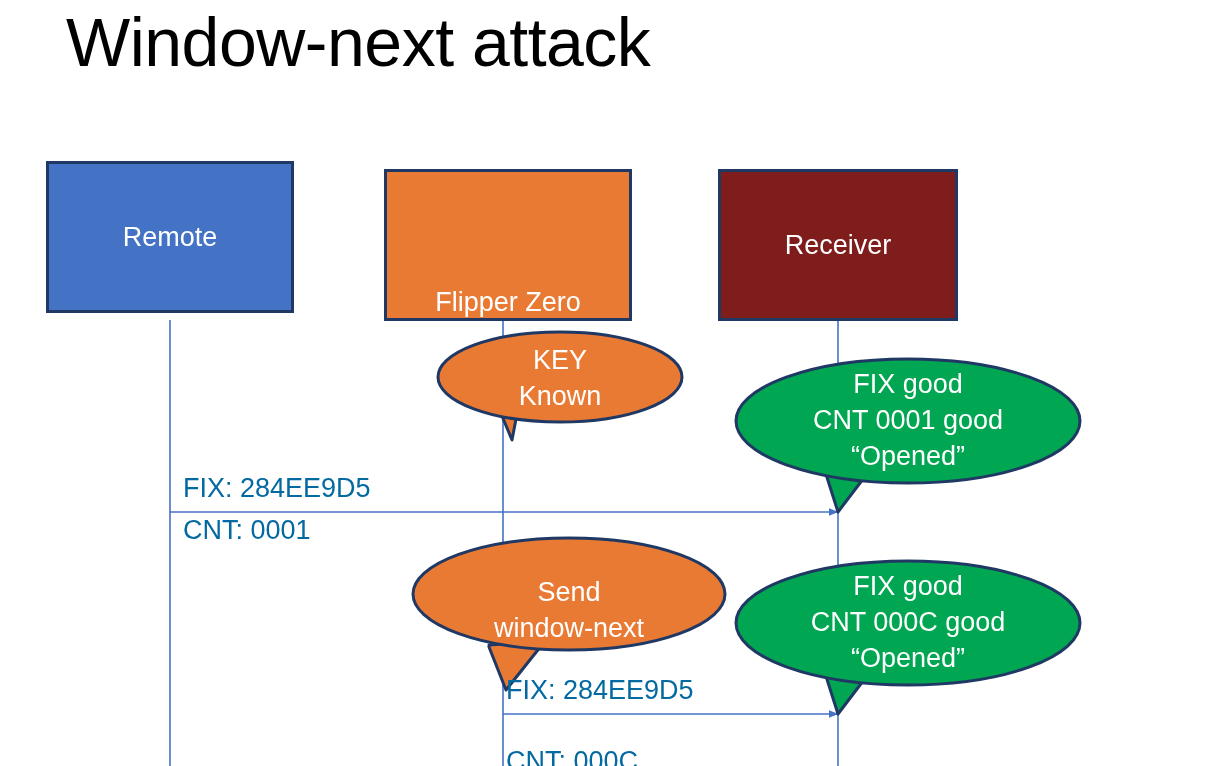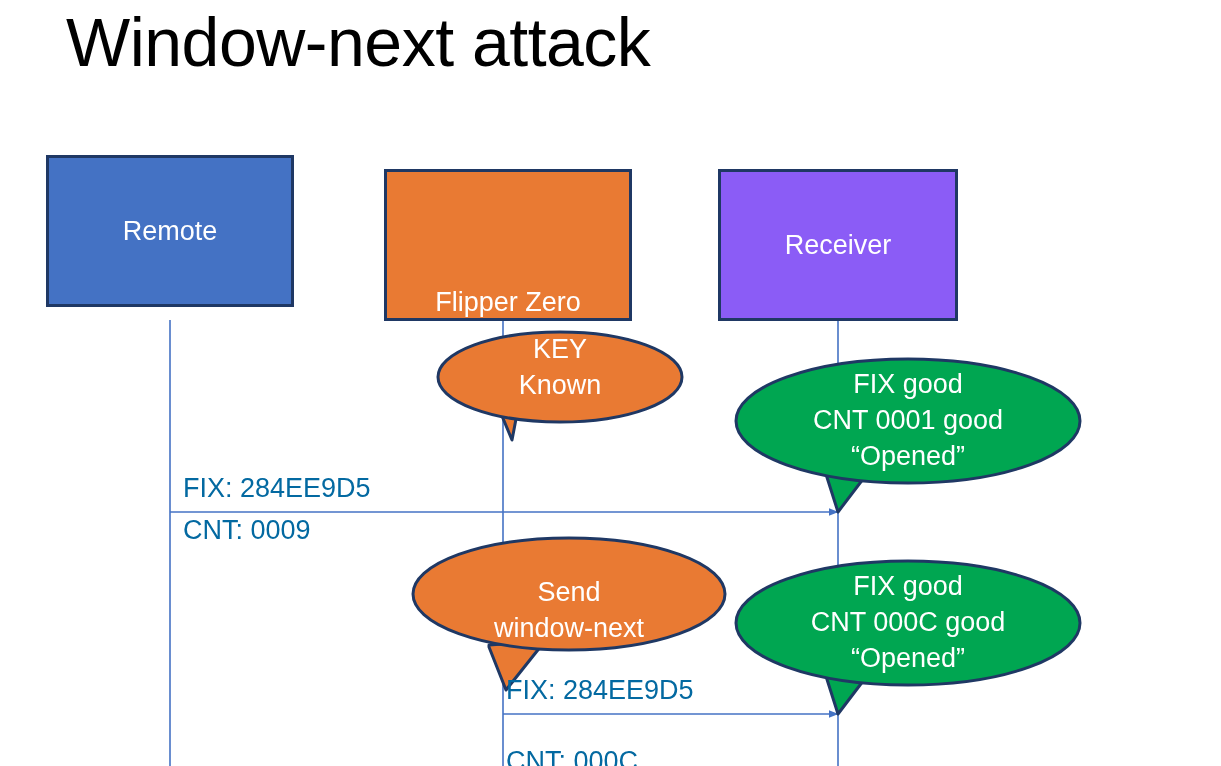--- a/index.html
+++ b/index.html
@@ -107,48 +107,48 @@
       <path d="M 489 645 L 545 641 L 506 690 L 489 647 Z" fill="#E97A33" stroke="#1F3864" stroke-width="3" stroke-linejoin="round"></path>
       <ellipse cx="569" cy="594" rx="156" ry="56" fill="#E97A33" stroke="#1F3864" stroke-width="3"></ellipse>
     </g>
 
     <g>
       <path d="M 824 668 L 876 664 L 838 714 L 824 670 Z" fill="#00A651" stroke="#1F3864" stroke-width="3" stroke-linejoin="round"></path>
       <ellipse cx="908" cy="623" rx="172" ry="62" fill="#00A651" stroke="#1F3864" stroke-width="3"></ellipse>
     </g>
   </svg>
 
-  <div class="actor-box" style="left:46px; top:155px; width:248px; height:152px; background:#4472C4;">
+  <div class="actor-box" style="left:46px; top:161px; width:248px; height:152px; background:#4472C4;">
     <span class="actor-label">Remote</span>
   </div>
 
   <div class="actor-box" style="left:384px; top:169px; width:248px; height:152px; background:#E97A33;align-items:flex-end;">
     <span class="actor-label">Flipper Zero</span>
   </div>
 
-  <div class="actor-box" style="left:718px; top:169px; width:240px; height:152px; background:#8b5cf6;">
+  <div class="actor-box" style="left:718px; top:169px; width:240px; height:152px; background:#7f1d1d;">
     <span class="actor-label">Receiver</span>
   </div>
 
-  <div class="bubble-text" style="left:440px; top:332px; width:240px;">KEY
+  <div class="bubble-text" style="left:440px; top:343px; width:240px;">KEY
 Known</div>
 
   <div class="bubble-text" style="left:738px; top:367px; width:340px;">FIX good
 CNT 0001 good
 “Opened”</div>
 
   <div class="bubble-text" style="left:414px; top:535px; width:310px;margin-top:40px;">Send
 window-next
 Count</div>
 
   <div class="bubble-text" style="left:738px; top:569px; width:340px;">FIX good
 CNT 000C good
 “Opened”</div>
 
   <div class="msg-label" style="left:183px; top:473px;">FIX: 284EE9D5</div>
 
-  <div class="msg-label" style="left:183px; top:515px;">CNT: 0009</div>
+  <div class="msg-label" style="left:183px; top:515px;">CNT: 0001</div>
 
   <div class="msg-label" style="left:506px; top:675px;">FIX: 284EE9D5</div>
 
   <div class="msg-label" style="left:506px; top:746px;">CNT: 000C</div>
 
 </div>
 
 </body></html>

